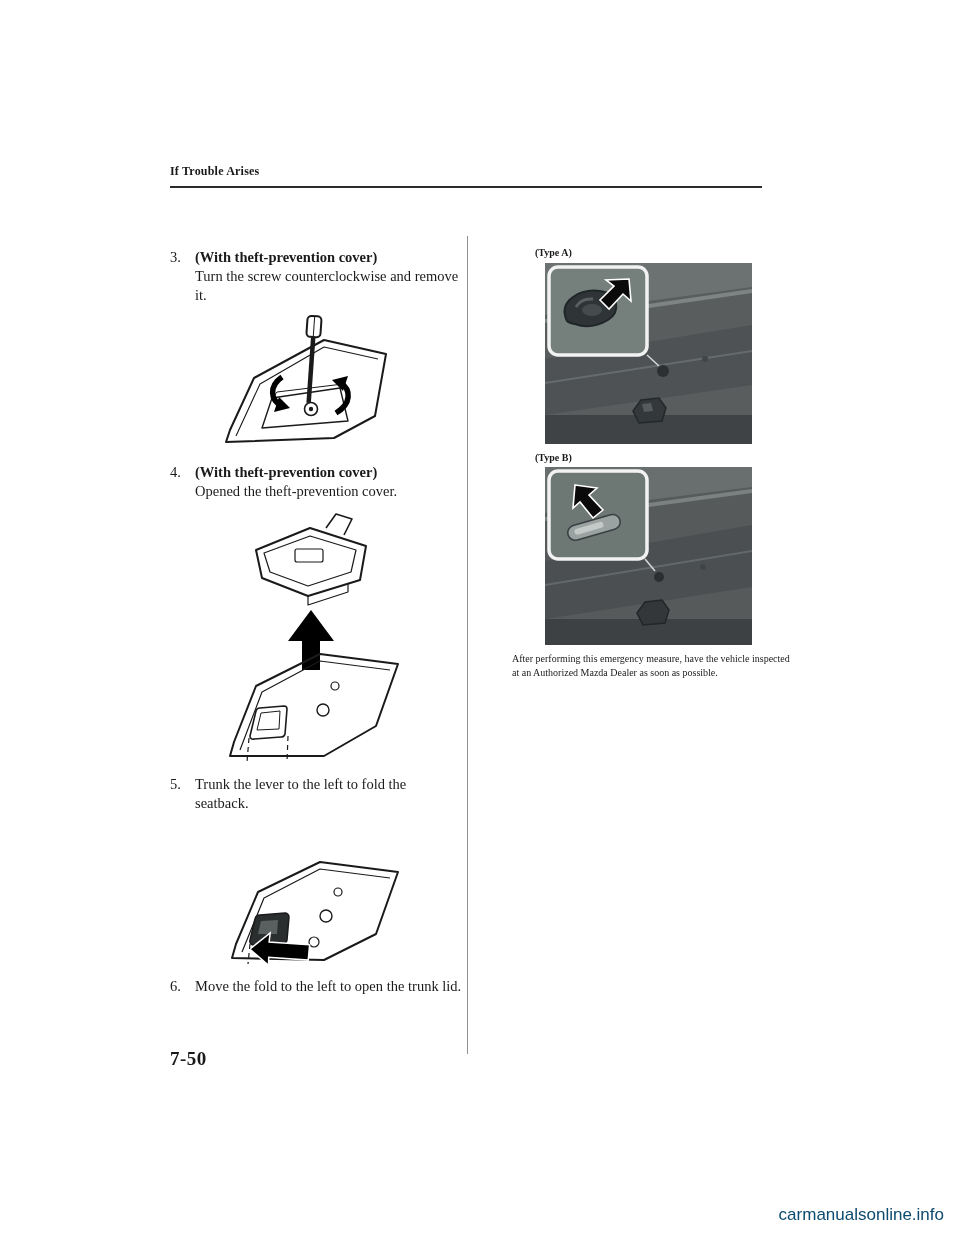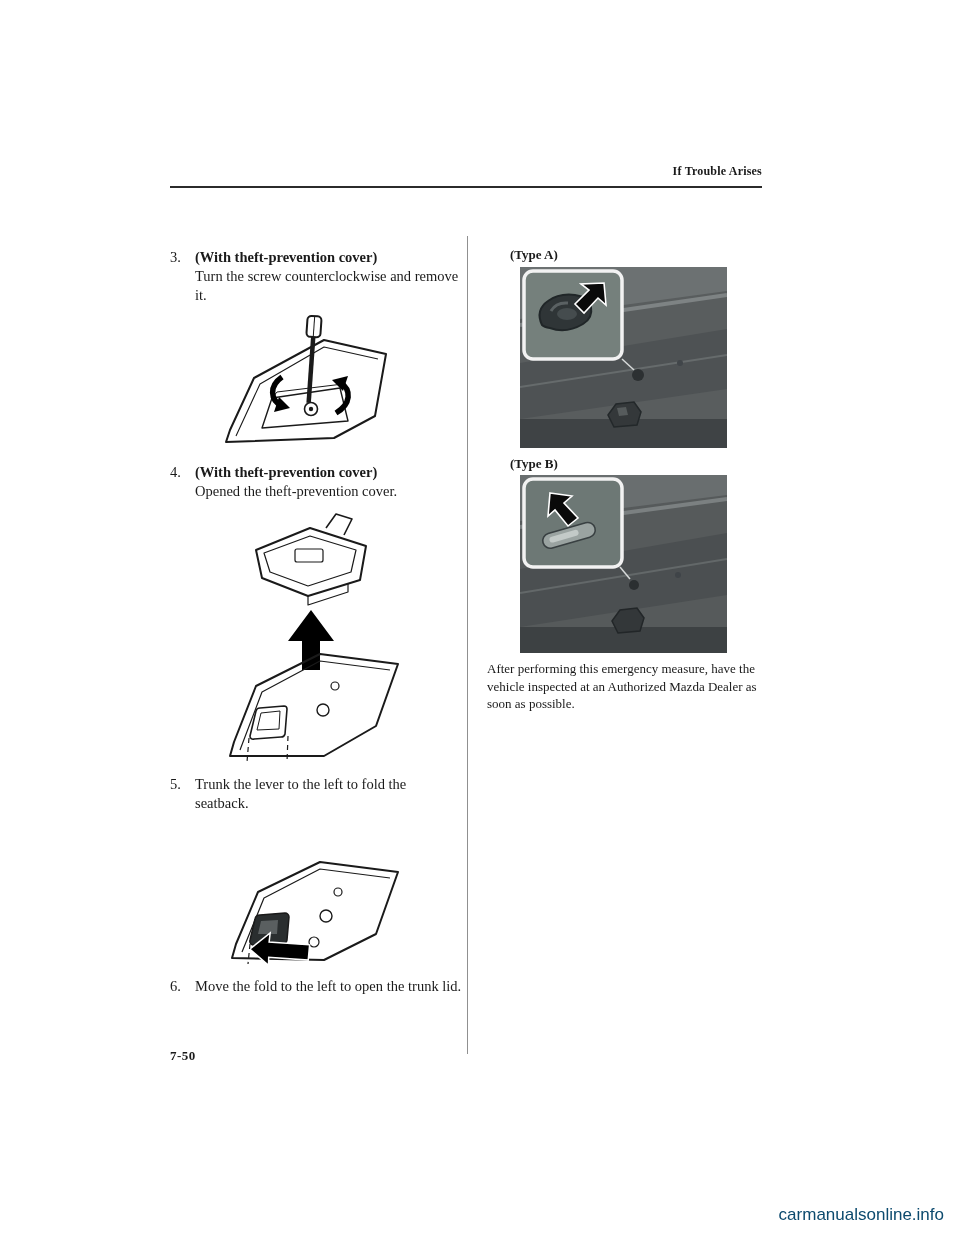--- a/index.html
+++ b/index.html
@@ -7,48 +7,48 @@
   body {
     background: #ffffff;
     font-family: "Liberation Serif", serif;
     color: #1a1a1a;
     position: relative;
   }
   .page { position: absolute; inset: 0; background: #fff; }
 
   
   .header { position: absolute; left: 170px; top: 164px; width: 592px; }
-  .section-label { font-size: 12px; font-weight: bold; letter-spacing: 0.2px; text-align: right; }
+  .section-label { font-size: 12px; font-weight: bold; letter-spacing: 0.2px; }
   .title { font-size: 20.5px; font-weight: bold; letter-spacing: 0.3px; margin-top: 2px; }
   .rule { height: 2px; background: #2b2b2b; margin-top: 7px; }
 
   
   .col-left {
     position: absolute; left: 170px; top: 248px; width: 292px;
     font-size: 14.5px; line-height: 1.32;
   }
   .divider { position: absolute; left: 467px; top: 236px; width: 1px; height: 818px; background: #909090; }
   .col-right {
-    position: absolute; left: 487px; top: 246px; width: 278px;
-    font-size: 13px; line-height: 1.35;
+    position: absolute; left: 512px; top: 246px; width: 278px;
+    font-size: 10px; line-height: 1.35;
   }
 
   .step { display: flex; }
   .step-num { width: 25px; flex: none; }
   .step-body { flex: 1; }
   .step-heading { font-weight: bold; }
 
   figure { margin: 9px 0 8px 46px; }
   figure.fig-small { margin-left: 50px; }
 
   .type-label { font-weight: bold; margin-left: 23px; margin-bottom: 3px; }
   .photo { margin-left: 33px; margin-bottom: 7px; line-height: 0; }
   .closing { margin-top: 1px; }
 
-  .page-number { position: absolute; left: 170px; top: 1048px; font-size: 13px; font-weight: bold; letter-spacing: 0.5px; }
+  .page-number { position: absolute; left: 170px; top: 1048px; font-size: 19px; font-weight: bold; letter-spacing: 0.5px; }
   .watermark {
     position: absolute; right: 16px; top: 1205px;
     font-size: 17px; color: #0c4a6e;
     font-family: "Liberation Sans", sans-serif;
   }
 </style>
 </head>
 <body>
 
 <div class="page">

